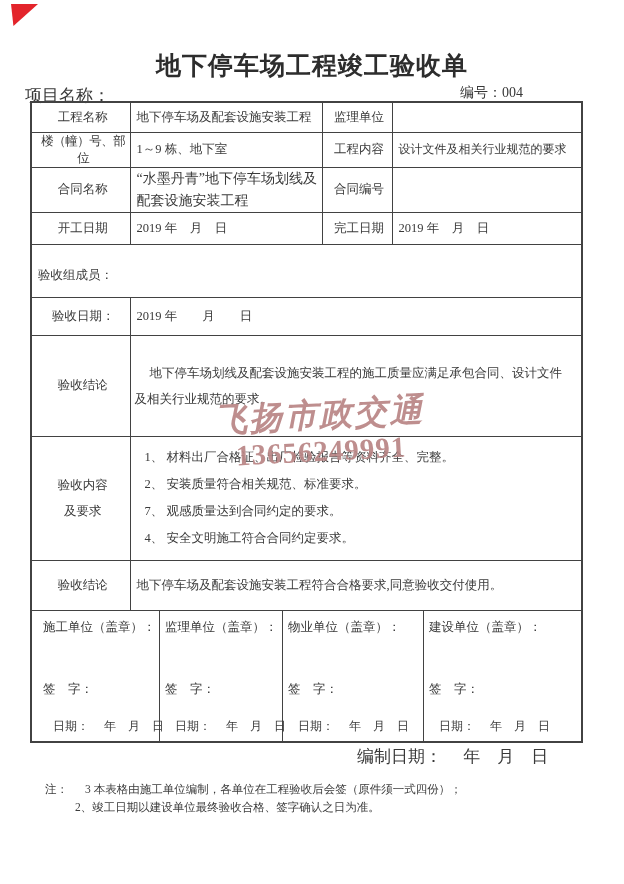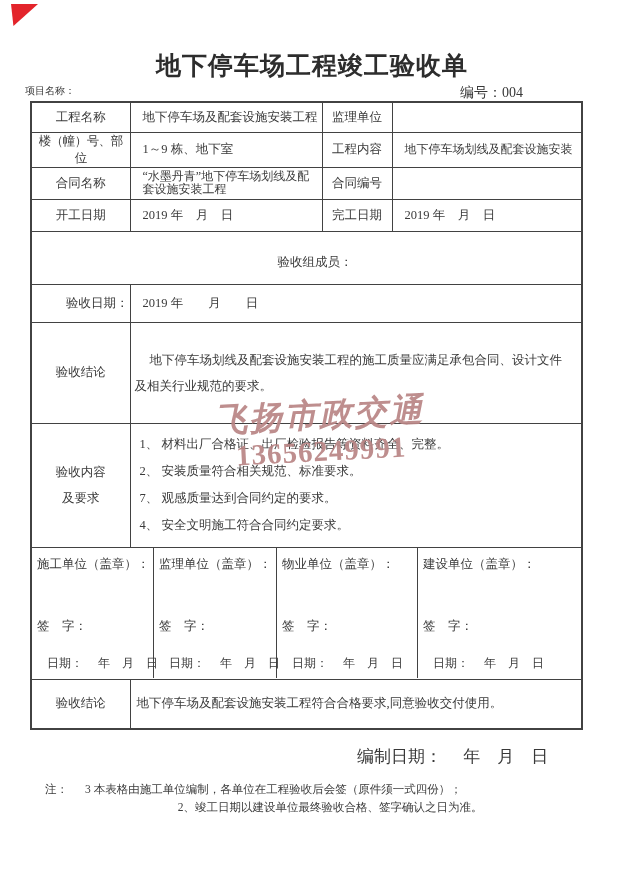--- a/index.html
+++ b/index.html
@@ -9,52 +9,52 @@
     overflow:hidden;
   }
   .corner-mark {
     position:absolute; left:11px; top:4px; width:27px; height:22px;
     background:#e3242b; clip-path:polygon(0 0,100% 0,9% 100%);
   }
   .doc-title {
     position:absolute; top:49px; left:0; width:100%; text-align:center;
     font-size:25px; font-weight:bold; letter-spacing:1px; color:#2d2d2d;
   }
-  .meta-left  { position:absolute; left:25px;  top:84px; font-size:10px; }
+  .meta-left  { position:absolute; left:25px;  top:84px; font-size:17px; }
   .meta-right { position:absolute; left:460px; top:84px; font-size:14px; }
   table.main {
     position:absolute; left:30px; top:101px; width:551px;
     border-collapse:collapse; table-layout:fixed;
     border:2px solid #424242;
   }
   table.main td {
     border:1px solid #424242; font-size:12.5px; color:#3a3a3a;
-    vertical-align:middle; overflow:hidden;
+    vertical-align:middle; overflow:hidden;padding-left:6px;
   }
   td.lbl { text-align:center; padding:0 2px; }
   td.lbl-sm { text-align:center; font-size:11px; padding:0 1px; letter-spacing:-0.5px; }
   td.val { text-align:left; padding:0 4px 0 12px;margin-left:8px; }
   td.val-nw { white-space:nowrap; }
-  td.members-cell { vertical-align:top; padding:9px 0 0 17px; text-align:center;margin-top:44px; }
-  td.date-lbl { text-align:right; padding-left:17px; }
+  td.members-cell { vertical-align:top; padding:9px 0 0 17px; text-align:left;margin-top:44px; }
+  td.date-lbl { text-align:center; padding-left:17px; }
   .basis-text { margin:0; padding:0 8px 0 2px; text-indent:15px; line-height:26px; }
   .content-label { line-height:26px; }
   .content-items { padding:12px 4px 0 8px; }
   .content-items .item { margin-bottom:13px; line-height:14px; }
   td.sig-wrap { padding:0; vertical-align:top; }
   .sig-grid { display:grid; grid-template-columns:122px 123px 141px 163px; height:130px; }
   .sig-col { position:relative; border-right:1px solid #424242; padding:8px 2px 0 5px; }
   .sig-col:last-child { border-right:none; }
   .sig-unit { font-size:12.5px; white-space:nowrap; }
   .sig-sign { position:absolute; left:5px;  top:70px;  font-size:12.5px; }
   .sig-date { position:absolute; left:15px; top:107px; font-size:12px; white-space:nowrap; }
   .compile-line { position:absolute; left:357px; top:745px; font-size:17px; white-space:nowrap; }
   .notes { position:absolute; left:45px; top:780px; width:540px; font-size:11.5px; line-height:18px; color:#3c3c3c; }
   .note-label { display:inline-block; width:40px; }
-  .note2 { margin-left:30px;text-align:center; }
+  .note2 { margin-left:30px; }
   .watermark {
     position:absolute; left:205px; top:393px; width:230px; text-align:center;
     transform:rotate(-3deg); color:#b98585; opacity:0.92;
     pointer-events:none; z-index:5;
   }
   .wm-line1 { font-size:33px; font-weight:bold; font-style:italic; letter-spacing:2px; white-space:nowrap; }
   .wm-line2 { font-size:29px; font-weight:bold; letter-spacing:1px; margin-top:-3px; }
 </style>
 </head>
 <body>
@@ -81,26 +81,26 @@
       <td class="lbl">工程名称</td>
       <td class="val val-nw">地下停车场及配套设施安装工程</td>
       <td class="lbl">监理单位</td>
       <td class="val"></td>
     </tr>
 
     <tr style="height:31px">
       <td class="lbl-sm">楼（幢）号、部位</td>
       <td class="val val-nw">1～9 栋、地下室</td>
       <td class="lbl">工程内容</td>
-      <td class="val val-nw" style="font-size:12px">地下停车场划线及配套设施安装</td>
+      <td class="val val-nw" style="font-size:12px">设计文件及相关行业规范的要求</td>
     </tr>
 
     <tr style="height:32px">
       <td class="lbl">合同名称</td>
-      <td class="val" style="font-size:12px;line-height:13px;padding-right:2px">“水墨丹青”地下停车场划线及配套设施安装工程</td>
+      <td class="val" style="font-size:14px;line-height:22px;padding-right:2px">“水墨丹青”地下停车场划线及配套设施安装工程</td>
       <td class="lbl">合同编号</td>
       <td class="val"></td>
     </tr>
 
     <tr style="height:32px">
       <td class="lbl">开工日期</td>
       <td class="val val-nw">2019 年　月　日</td>
       <td class="lbl">完工日期</td>
       <td class="val val-nw">2019 年　月　日</td>
     </tr>
@@ -129,20 +129,25 @@
       <td colspan="3" style="vertical-align:top">
         <div class="content-items">
           <div class="item">1、 材料出厂合格证、出厂检验报告等资料齐全、完整。</div>
           <div class="item">2、 安装质量符合相关规范、标准要求。</div>
           <div class="item">7、 观感质量达到合同约定的要求。</div>
           <div class="item">4、 安全文明施工符合合同约定要求。</div>
         </div>
       </td>
     </tr>
 
+    <tr style="height:50px">
+      <td class="lbl">验收结论</td>
+      <td colspan="3" class="val" style="padding-left:6px">地下停车场及配套设施安装工程符合合格要求,同意验收交付使用。</td>
+    </tr>
+
     <tr style="height:132px">
       <td colspan="4" class="sig-wrap">
         <div class="sig-grid">
           <div class="sig-col">
             <div class="sig-unit">施工单位（盖章）：</div>
             <div class="sig-sign">签　字：</div>
             <div class="sig-date">日期：　 年　月　日</div>
           </div>
           <div class="sig-col">
             <div class="sig-unit">监理单位（盖章）：</div>
@@ -155,25 +160,20 @@
             <div class="sig-date">日期：　 年　月　日</div>
           </div>
           <div class="sig-col">
             <div class="sig-unit">建设单位（盖章）：</div>
             <div class="sig-sign">签　字：</div>
             <div class="sig-date">日期：　 年　月　日</div>
           </div>
         </div>
       </td>
     </tr>
-
-    <tr style="height:50px">
-      <td class="lbl">验收结论</td>
-      <td colspan="3" class="val" style="padding-left:6px">地下停车场及配套设施安装工程符合合格要求,同意验收交付使用。</td>
-    </tr>
   </tbody>
     </table>
 
   <div class="compile-line">编制日期：　 年　月　日</div>
 
   <div class="notes">
     <div><span class="note-label">注：</span><span>3 本表格由施工单位编制，各单位在工程验收后会签（原件须一式四份）；</span></div>
     <div class="note2">2、竣工日期以建设单位最终验收合格、签字确认之日为准。</div>
   </div>
 

